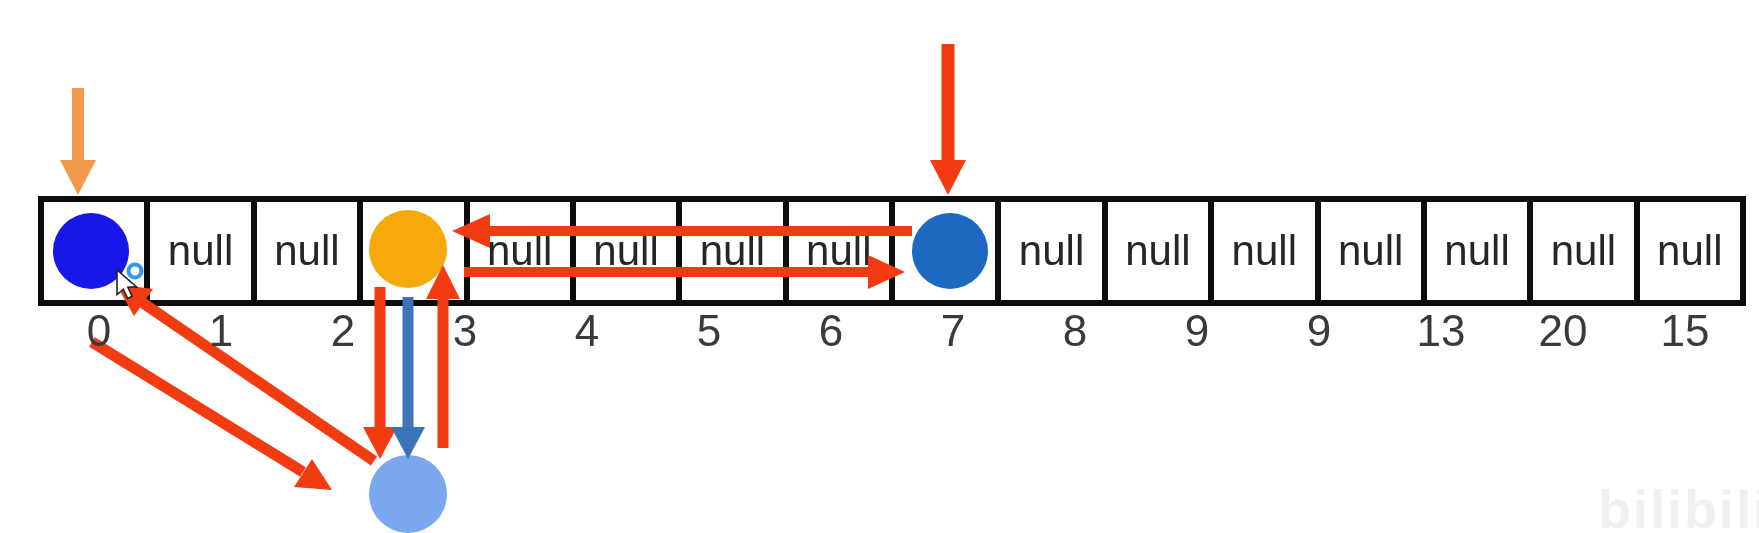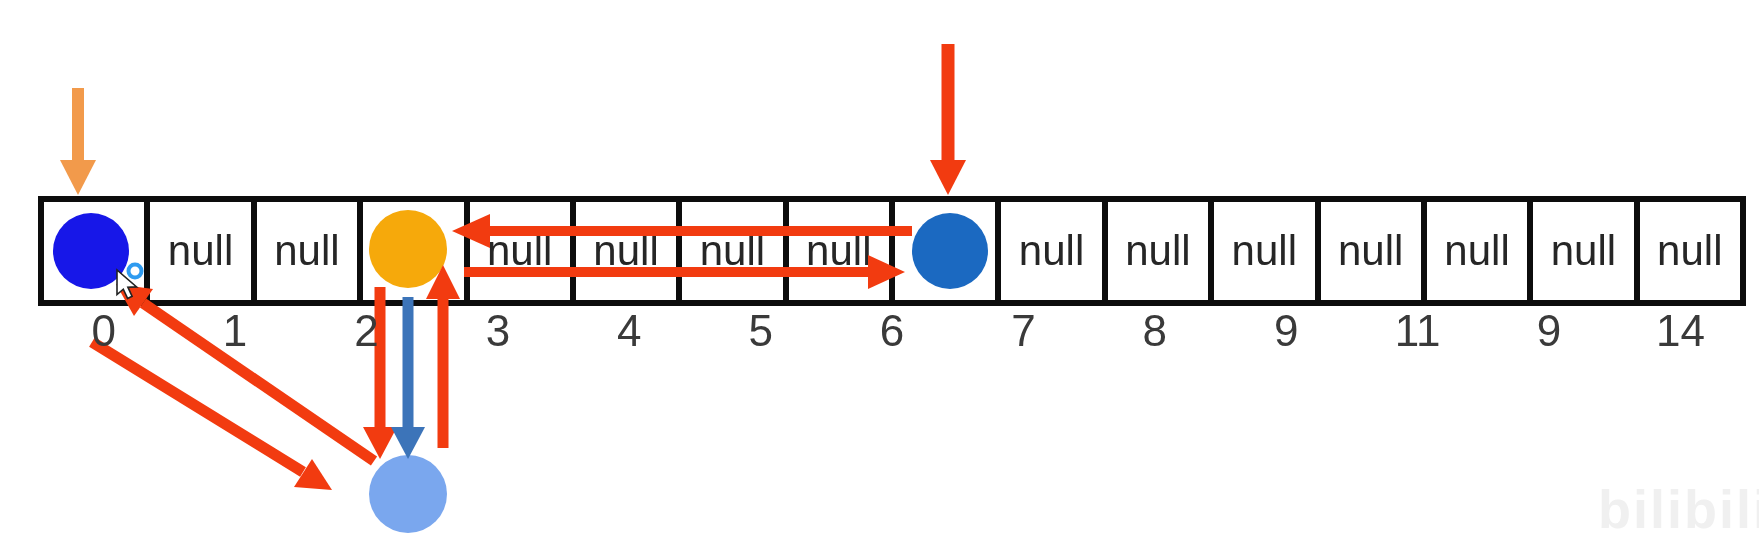--- a/index.html
+++ b/index.html
@@ -118,23 +118,24 @@
     <div class="idx">0</div>
     <div class="idx">1</div>
     <div class="idx">2</div>
     <div class="idx">3</div>
     <div class="idx">4</div>
     <div class="idx">5</div>
     <div class="idx">6</div>
     <div class="idx">7</div>
     <div class="idx">8</div>
     <div class="idx">9</div>
-    <div class="idx">11</div>
     <div class="idx">9</div>
-    <div class="idx">14</div>
+    <div class="idx">13</div>
+    <div class="idx">20</div>
+    <div class="idx">15</div>
   </div>
 
   <svg class="overlay" viewBox="0 0 1759 533">
 
     <circle cx="91" cy="251" r="38" fill="#1717E8"></circle>
     <circle cx="408" cy="249" r="39" fill="#F6A90B"></circle>
     <circle cx="950" cy="251" r="38" fill="#1B69C1"></circle>
     <circle cx="408" cy="494" r="39" fill="#7AA7EE"></circle>
 
     <g>

